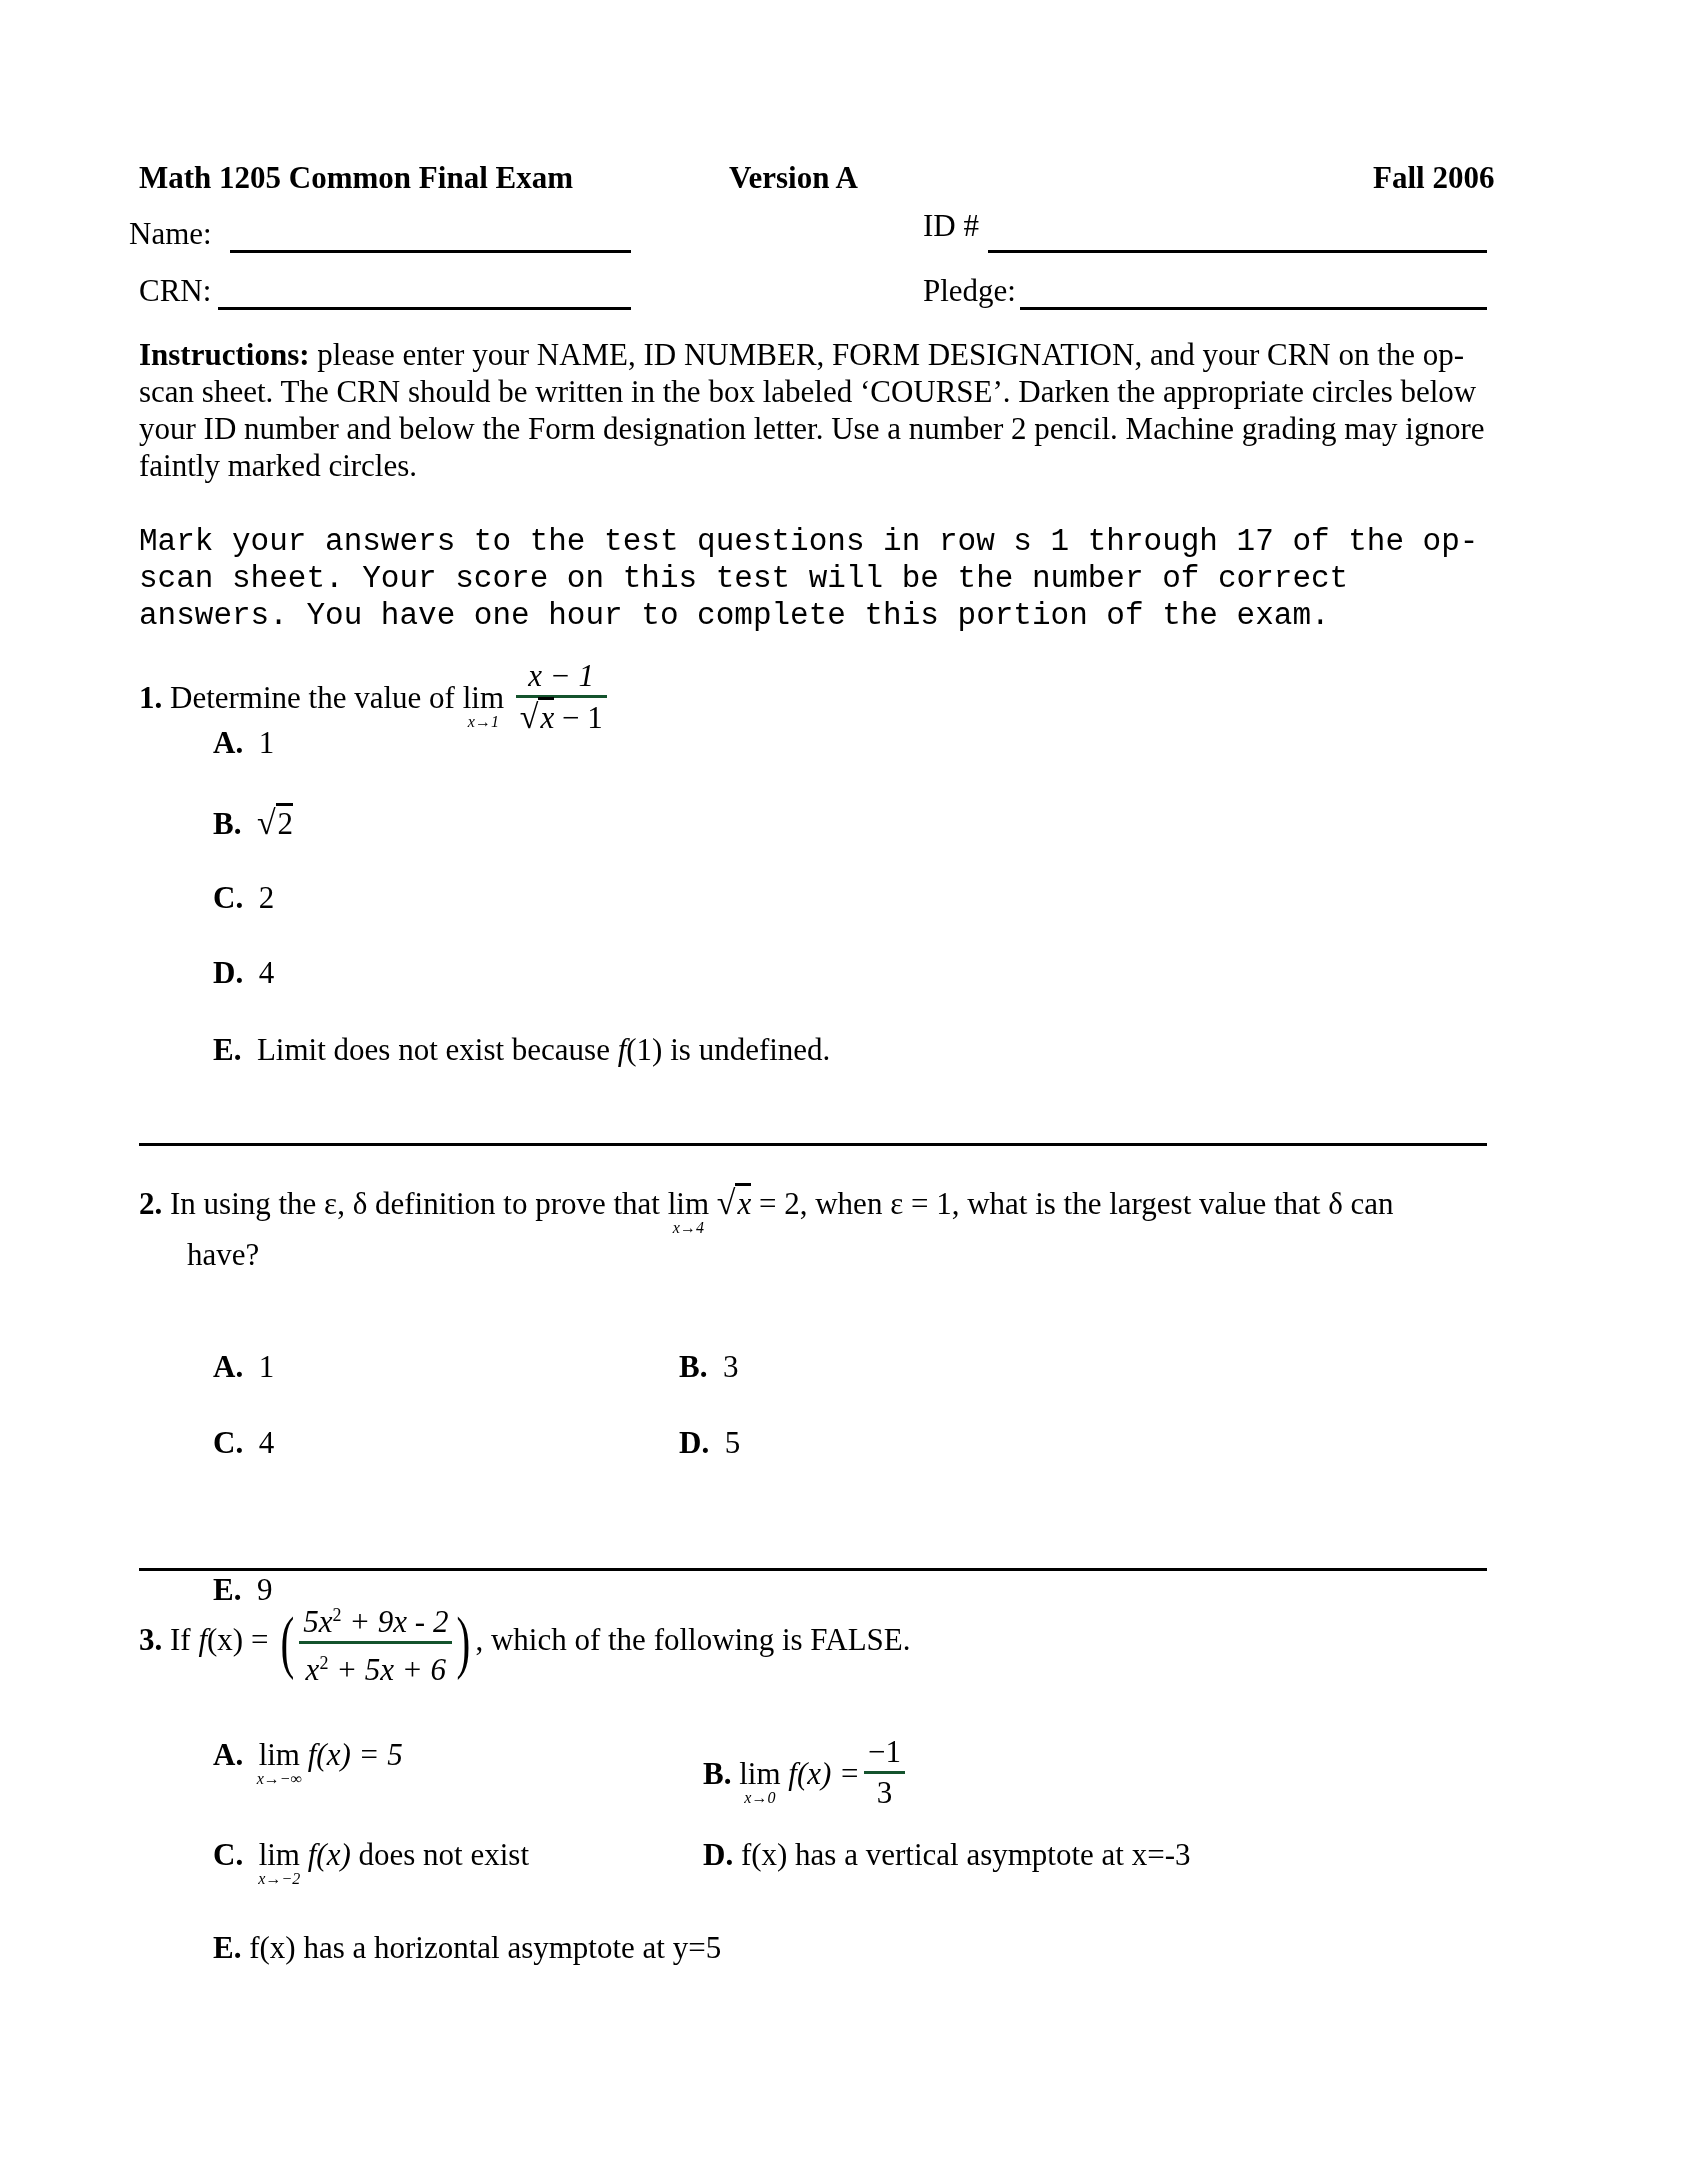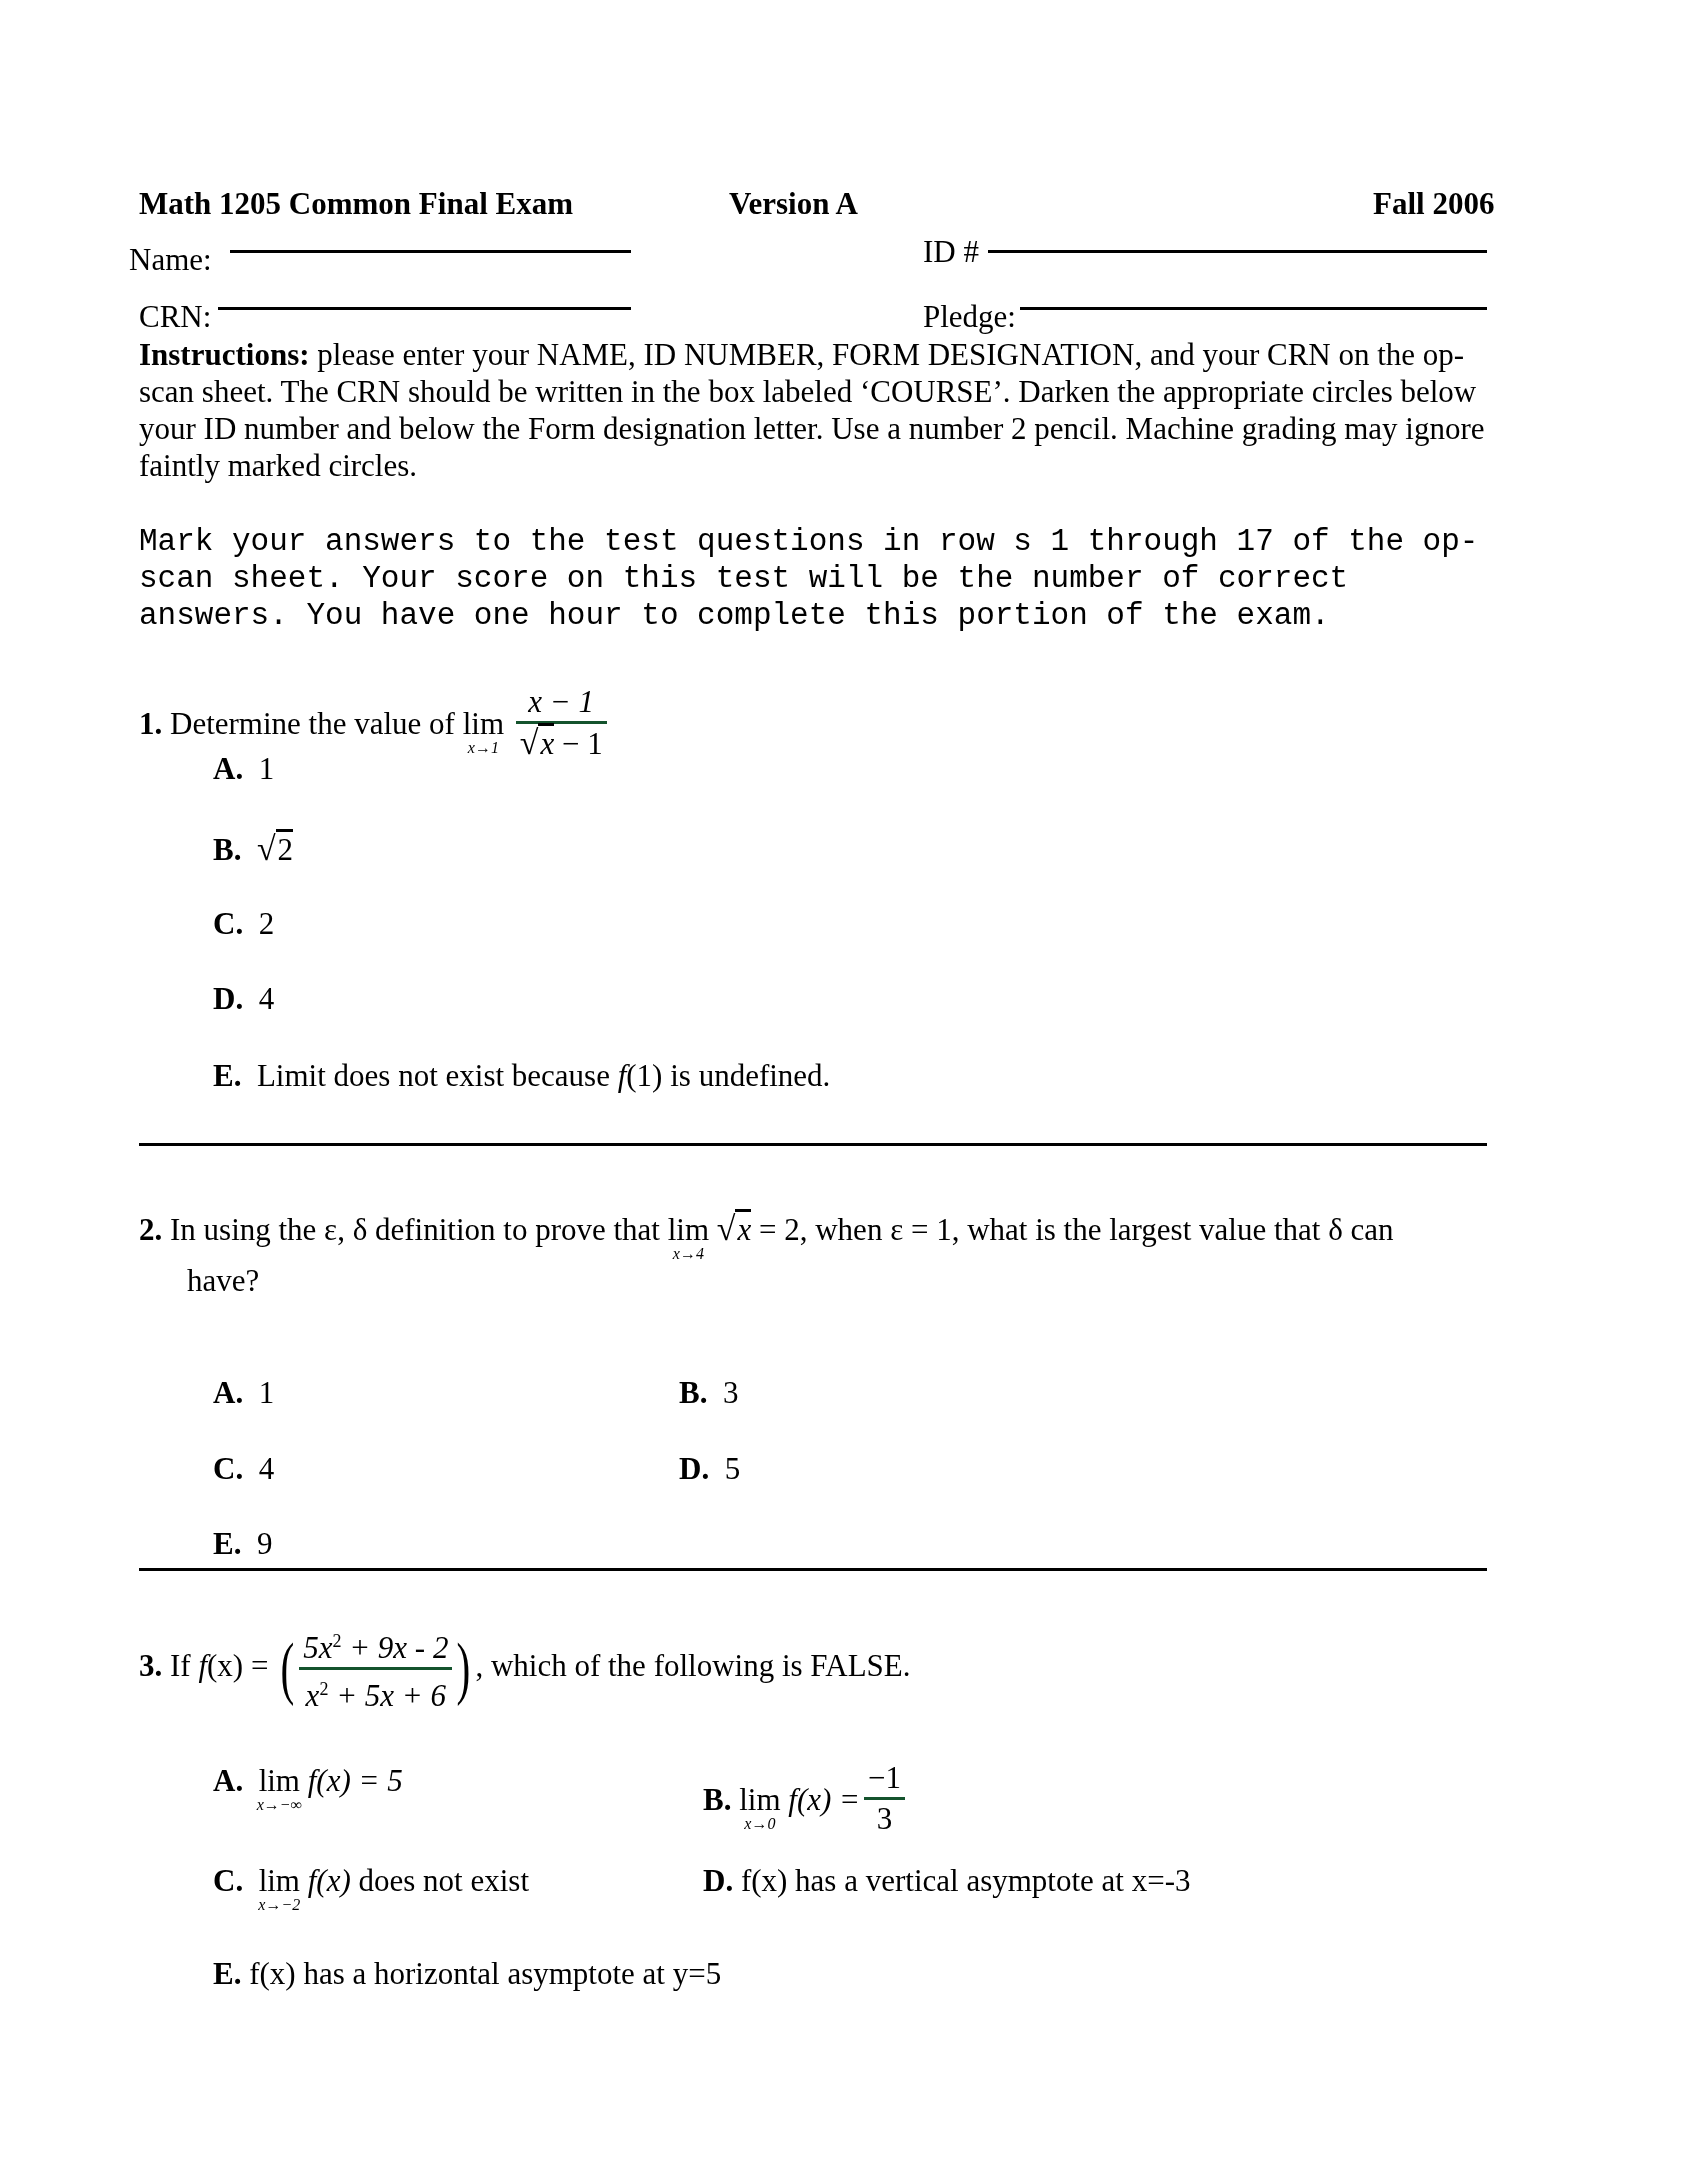--- a/index.html
+++ b/index.html
@@ -1,19 +1,19 @@
 <!DOCTYPE html>
 <html><head>
 <meta charset="utf-8">
 <style>
   html, body { margin:0; padding:0; background:#ffffff; }
   body { width:1683px; height:2178px; position:relative; overflow:hidden;
          font-family:"Liberation Serif", "DejaVu Serif", serif; color:#000; }
   .abs { position:absolute; white-space:nowrap; }
-  .t { font-size:31px; line-height:36px;margin-top:26px; }
+  .t { font-size:31px; line-height:36px; }
   .b { font-weight:bold; }
   .i { font-style:italic; }
   .line { position:absolute; border-bottom:3px solid #000; }
   .rule { position:absolute; left:139px; width:1348px; height:0; border-top:3px solid #000; }
   .para { position:absolute; left:139px; width:1366px; font-size:31px; line-height:37px; white-space:normal; }
   .lim { display:inline-block; position:relative; text-align:center; vertical-align:baseline; }
   .lim .sub { position:absolute; left:50%; transform:translateX(-50%); top:34px; font-size:16px; font-style:italic; white-space:nowrap; line-height:16px;}
   .frac { display:inline-block; vertical-align:middle; text-align:center; margin:0 4px; }
   .frac .num { display:block; border-bottom:3px solid #14532d; padding:0 4px; line-height:38px; }
   .frac .den { display:block; padding:0 4px; line-height:38px; }
@@ -67,21 +67,21 @@
   <span class="b">2.</span>
   <span>In using the ε, δ definition to prove that </span><span class="lim"><span>lim</span><span class="sub">x→4</span></span>
   <span class="sqrt"><span class="rad">√</span><span class="over i">x</span></span><span> = 2</span><span>, when  ε = 1, what is the largest value that δ can</span>
 </div>
 <div class="abs t" style="left:187px; top:1237px;">have?</div>
 
 <div class="abs t" style="left:213px; top:1349px;"><span class="b">A.</span>&nbsp; <span>1</span></div>
 <div class="abs t" style="left:679px; top:1349px;"><span class="b">B.</span>&nbsp; <span>3</span></div>
 <div class="abs t" style="left:213px; top:1425px;"><span class="b">C.</span>&nbsp; <span>4</span></div>
 <div class="abs t" style="left:679px; top:1425px;"><span class="b">D.</span>&nbsp; <span>5</span></div>
-<div class="abs t" style="left:213px; top:1500px;"><span class="b">E.</span>&nbsp; <span>9</span></div>
+<div class="abs t" style="left:213px; top:1572px;"><span class="b">E.</span>&nbsp; <span>9</span></div>
 
 <div class="rule" style="top:1568px;"></div>
 
 <div class="abs t" style="left:139px; top:1596px; line-height:85px;">
   <span class="b">3.</span><span> If </span><span class="i">f</span><span>(x) =</span>
   <span class="paren">(</span><span class="frac" style="margin:0;"><span class="num"><span class="i">5x</span><sup>2</sup><span class="i"> + 9x - 2</span></span><span class="den"><span class="i">x</span><sup>2</sup><span class="i"> + 5x + 6</span></span></span><span class="paren">)</span><span>, which of the following is FALSE.</span>
 </div>
 
 <div class="abs t" style="left:213px; top:1737px;"><span class="b">A.</span>&nbsp; <span class="lim"><span>lim</span><span class="sub">x→−∞</span></span> <span class="i">f(x) = 5</span></div>
 

